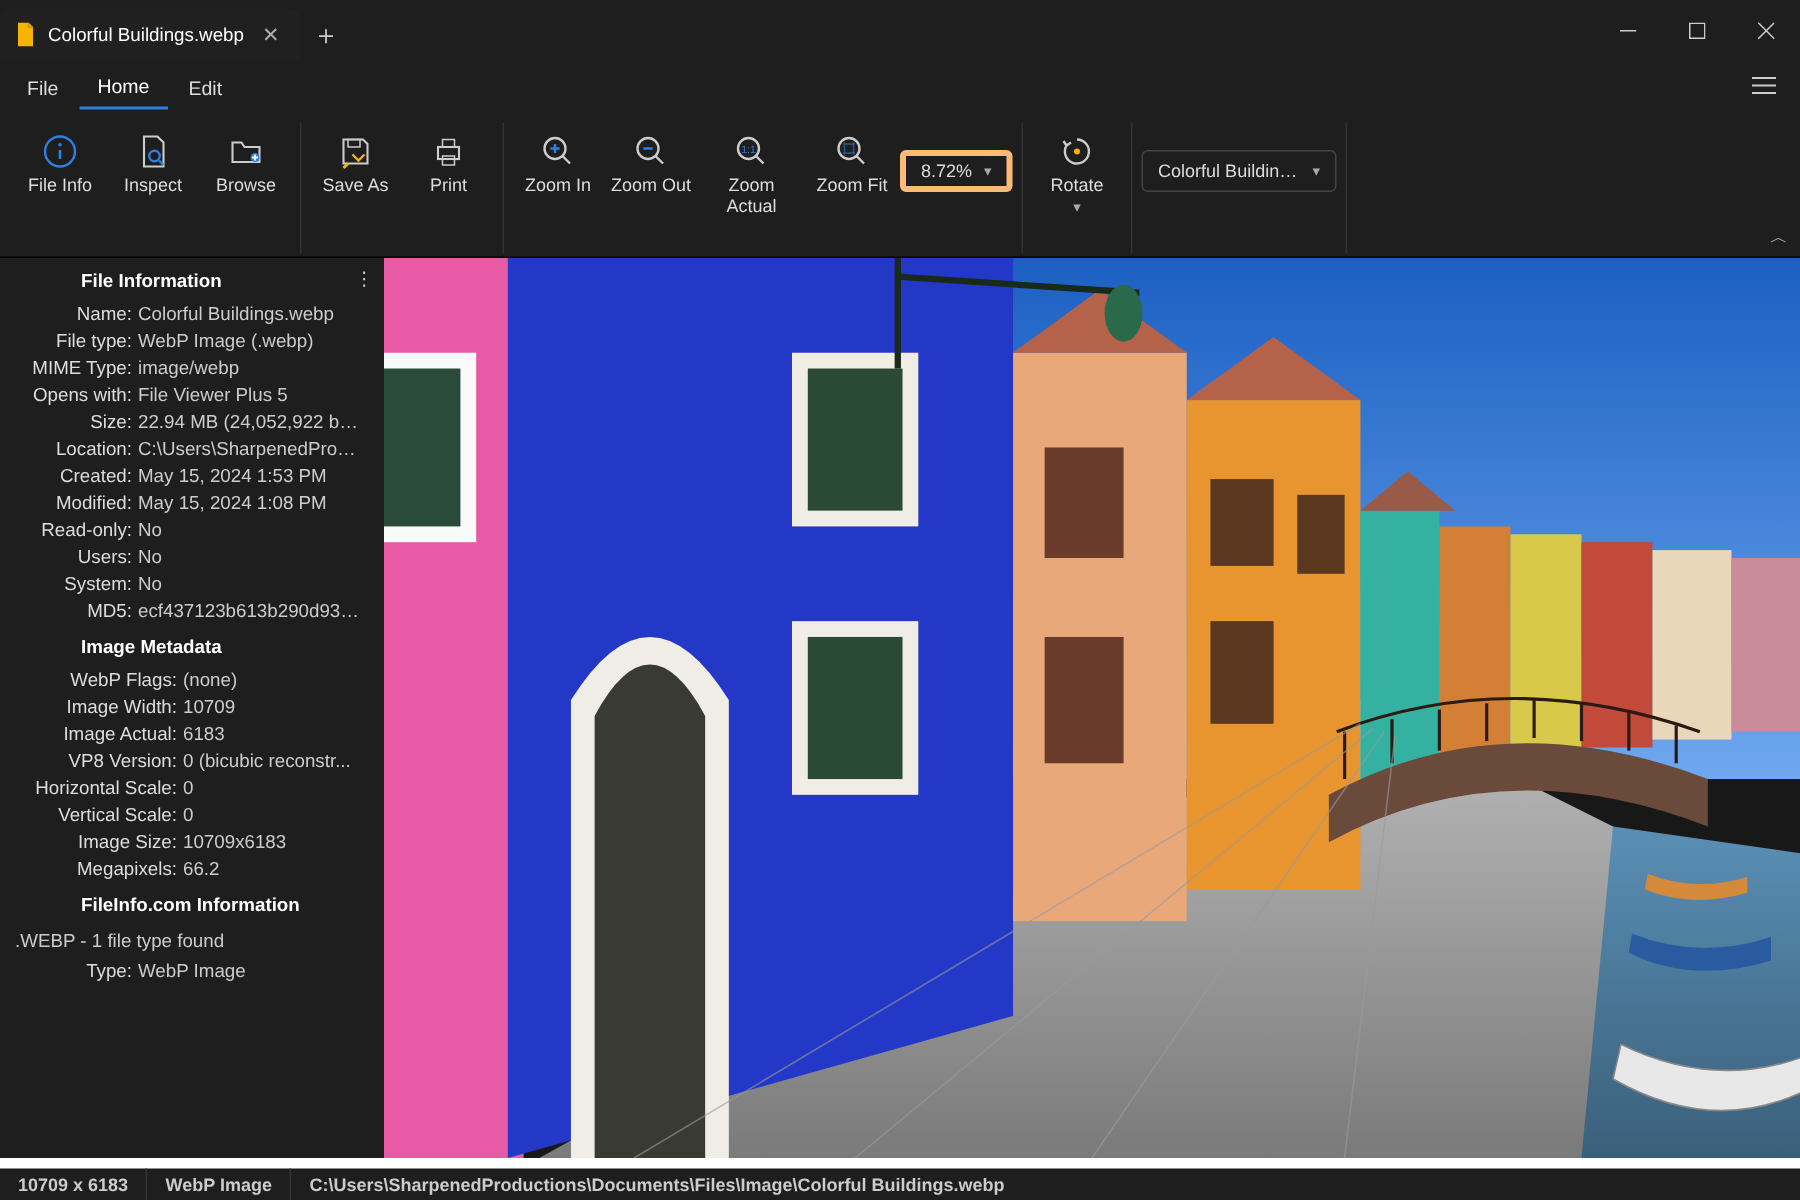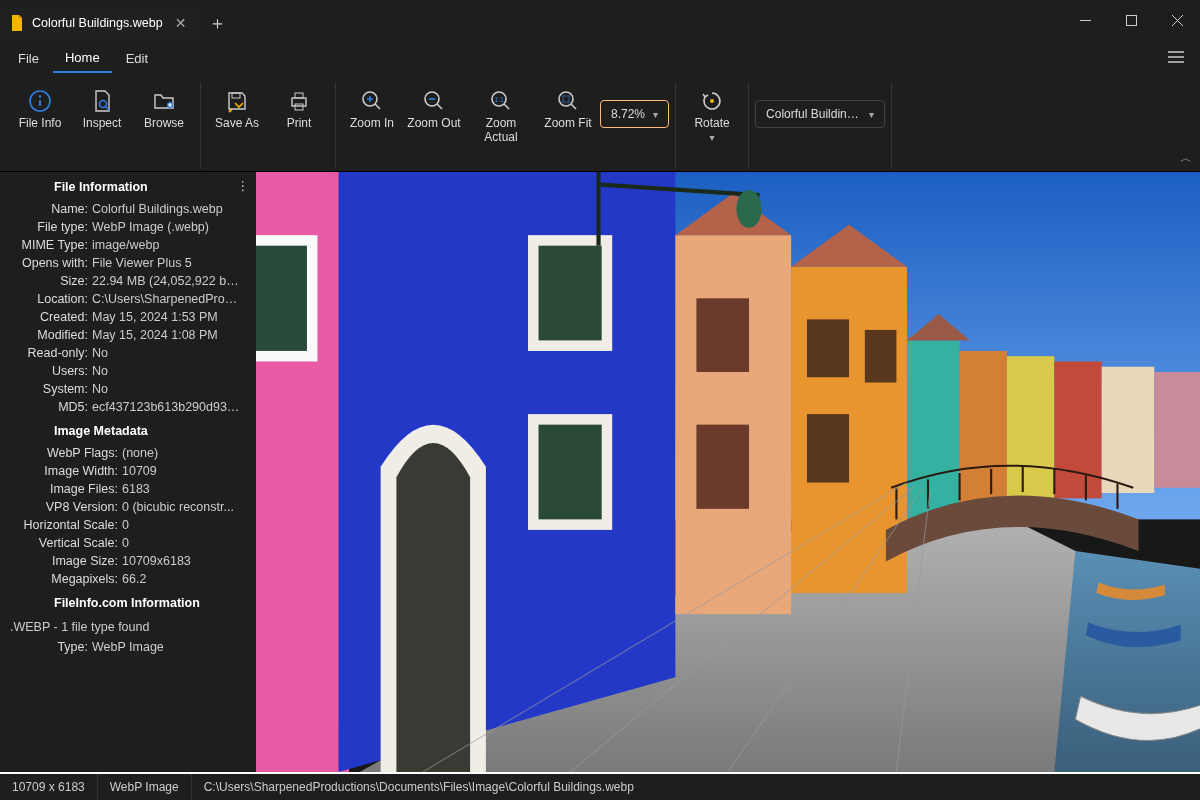--- a/index.html
+++ b/index.html
@@ -75,21 +75,21 @@
     gap: 2px;
     text-align: center;
     font-size: 12px;
     color: #ddd;
   }
   .ribbon-btn.wide { width: 70px; }
   .ribbon-btn .ribbon-icon { height: 26px; display:flex; align-items:center; justify-content:center; margin-top:2px;}
   .ribbon-btn svg { width: 24px; height: 24px; }
   .zoom-selector {
     display:flex; align-items:center; gap:8px;
-    border:1px solid #fdba74; border-radius:4px;
+    border:4px solid #fdba74; border-radius:4px;
     padding: 4px 10px;
     height: 28px;
     margin-top: 18px;
     font-size: 12px;
     color:#ddd;
   }
   .chev { font-size:10px; color:#aaa; }
   .file-selector {
     display:flex; align-items:center; gap:8px;
     border:1px solid #444; border-radius:4px;
@@ -138,23 +138,23 @@
     align-items:stretch;
     justify-content:stretch;
     overflow:hidden;
   }
   .viewer svg { width:100%; height:100%; display:block; }
 
   
   .statusbar {
     height: 28px;
     background: #1e1e1e;
-    border-top: 2px solid #ffffff;
+    border-top: 7px solid #ffffff;
     display:flex; align-items:center;
-    font-size: 12px; color:#ccc;
+    font-size: 12px; color:#ccc;font-weight:bold;
   }
   .status-cell { padding: 0 12px; border-right: 1px solid #333; height:100%; display:flex; align-items:center; }
   .status-cell:last-child { border-right:none; }
 </style>
 </head>
 <body>
 
 <div class="titlebar">
   <div class="tab">
     <span class="doc-icon">
@@ -386,21 +386,21 @@
     <div class="section-head">Image Metadata</div>
     <div class="kv-row">
         <div class="kv-key" style="width:112px">WebP Flags:</div>
         <div class="kv-val">(none)</div>
       </div>
     <div class="kv-row">
         <div class="kv-key" style="width:112px">Image Width:</div>
         <div class="kv-val">10709</div>
       </div>
     <div class="kv-row">
-        <div class="kv-key" style="width:112px">Image Files:</div>
+        <div class="kv-key" style="width:112px">Image Actual:</div>
         <div class="kv-val">6183</div>
       </div>
     <div class="kv-row">
         <div class="kv-key" style="width:112px">VP8 Version:</div>
         <div class="kv-val">0 (bicubic reconstr...</div>
       </div>
     <div class="kv-row">
         <div class="kv-key" style="width:112px">Horizontal Scale:</div>
         <div class="kv-val">0</div>
       </div>

